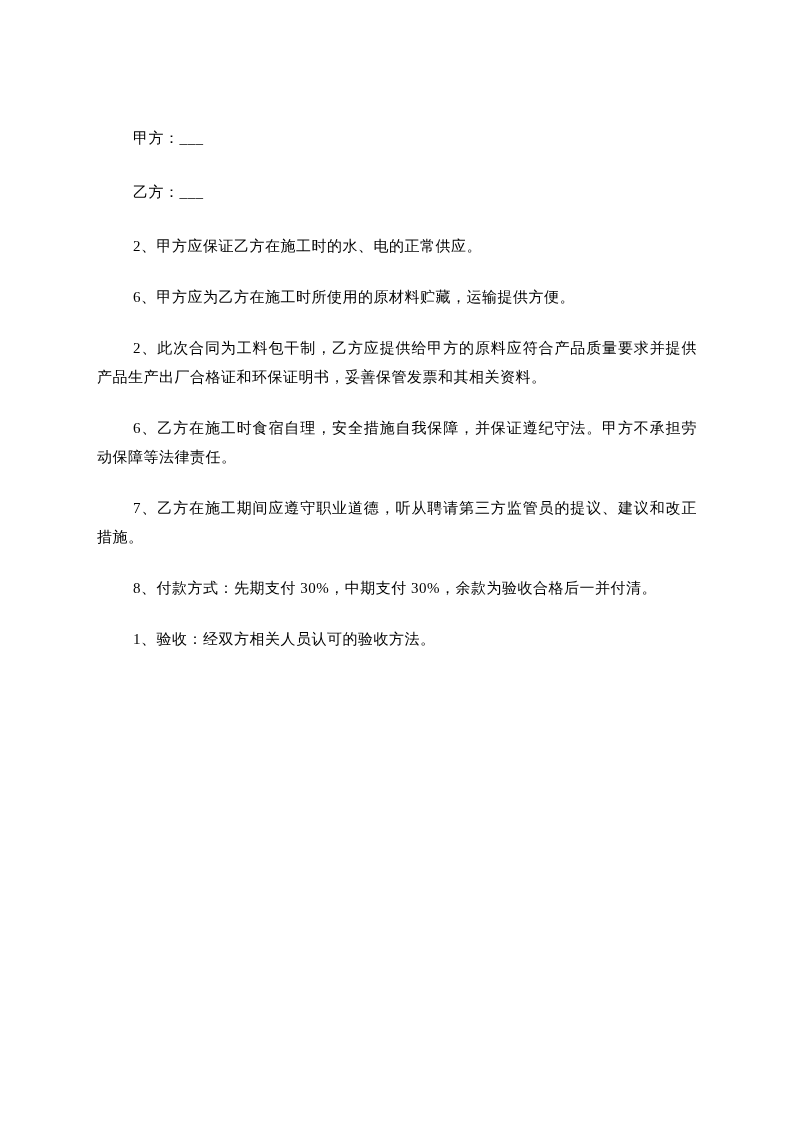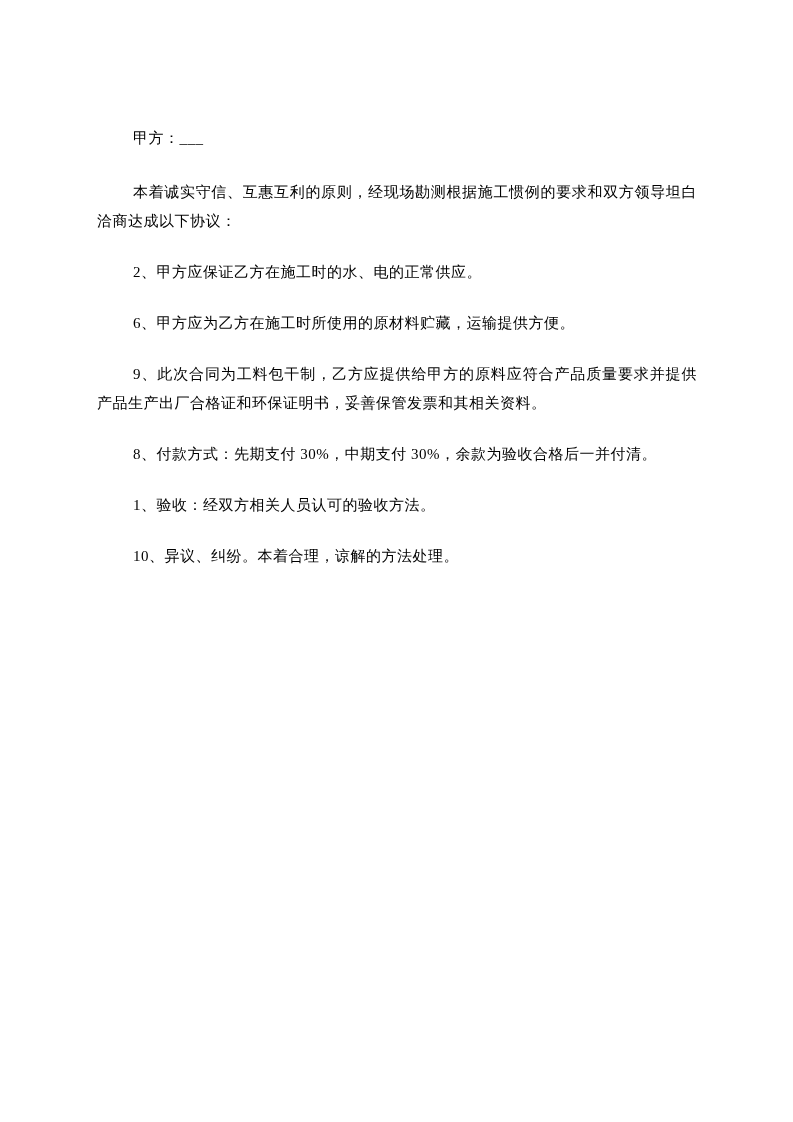--- a/index.html
+++ b/index.html
@@ -29,20 +29,21 @@
   }
   .para.blank-line {
     margin-bottom: 25px;
   }
 </style>
 </head>
 <body>
 
 <div class="page">
   <p class="para blank-line">甲方：___</p>
-  <p class="para">本着诚实守信、互惠互利的原则，经现场勘测根据施工惯例的要求和双方领导坦白洽商达成以下协议：</p>
+  <p class="para blank-line">乙方：___</p>
   <p class="para">2、甲方应保证乙方在施工时的水、电的正常供应。</p>
   <p class="para">6、甲方应为乙方在施工时所使用的原材料贮藏，运输提供方便。</p>
-  <p class="para">9、此次合同为工料包干制，乙方应提供给甲方的原料应符合产品质量要求并提供产品生产出厂合格证和环保证明书，妥善保管发票和其相关资料。</p>
+  <p class="para">2、此次合同为工料包干制，乙方应提供给甲方的原料应符合产品质量要求并提供产品生产出厂合格证和环保证明书，妥善保管发票和其相关资料。</p>
+  <p class="para">6、乙方在施工时食宿自理，安全措施自我保障，并保证遵纪守法。甲方不承担劳动保障等法律责任。</p>
+  <p class="para">7、乙方在施工期间应遵守职业道德，听从聘请第三方监管员的提议、建议和改正措施。</p>
   <p class="para">8、付款方式：先期支付 30%，中期支付 30%，余款为验收合格后一并付清。</p>
   <p class="para">1、验收：经双方相关人员认可的验收方法。</p>
-  <p class="para">10、异议、纠纷。本着合理，谅解的方法处理。</p>
 </div>
 
 </body></html>

